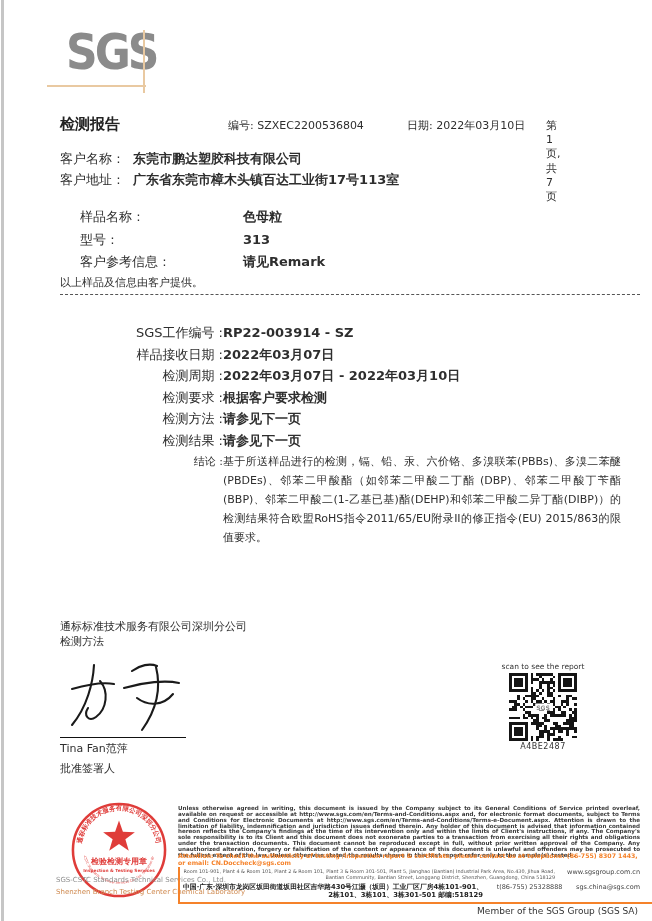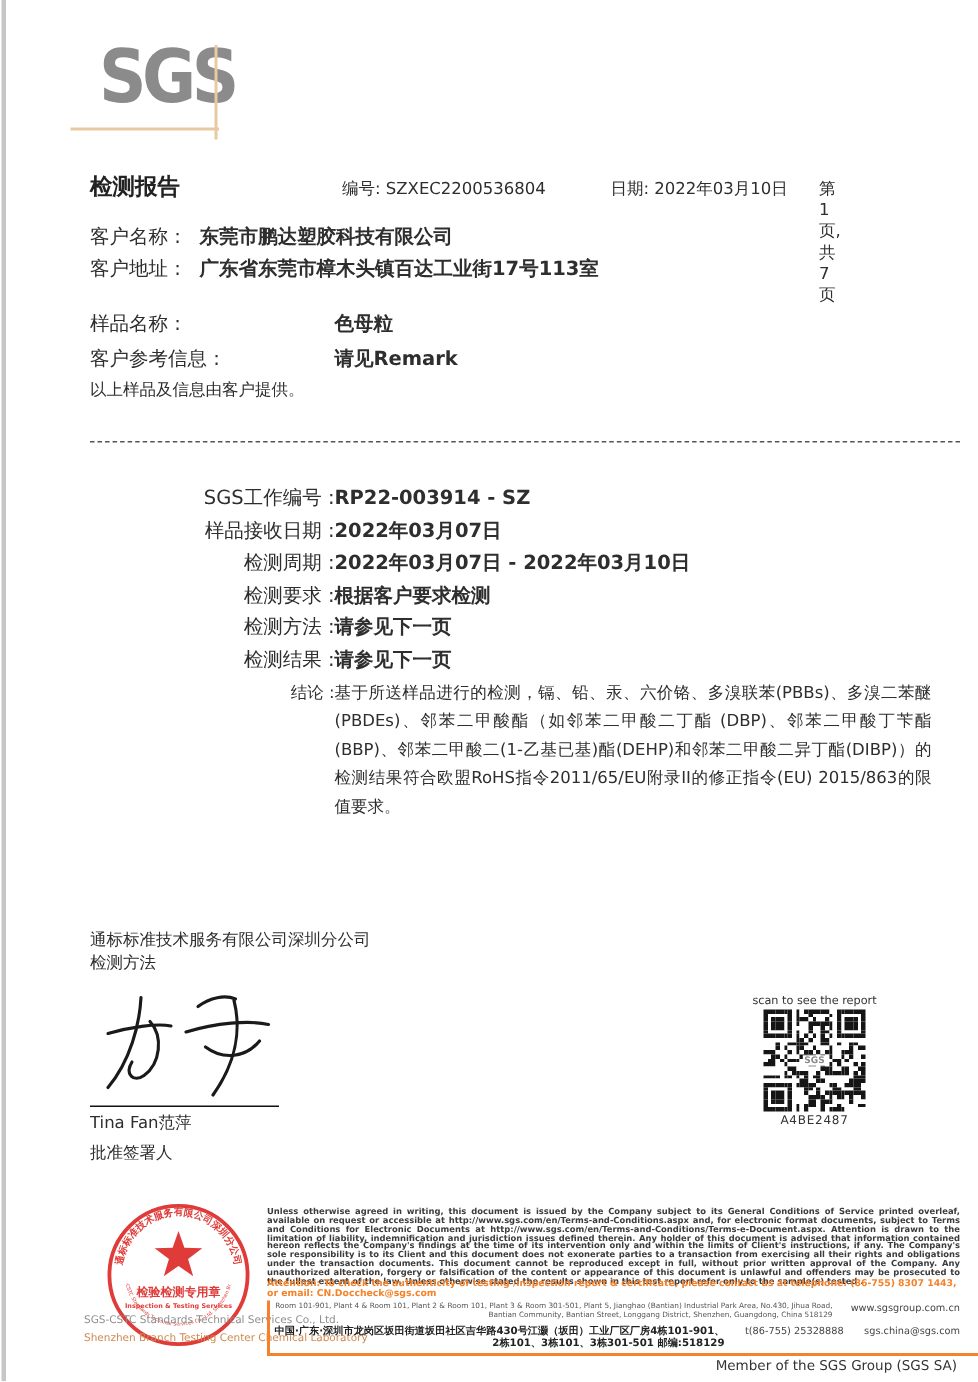--- a/index.html
+++ b/index.html
@@ -32,21 +32,21 @@
   .hdr .dt{position:absolute;left:407px;top:0;}
   .hdr .pg{position:absolute;left:546px;top:0;}
 
   .row{display:flex;font-size:13px;line-height:21px;}
   .row .lbl{flex:0 0 auto;}
   .row .val{flex:1 1 auto;font-weight:bold;}
 
   .sec-customer{position:absolute;left:60px;top:148px;width:560px;}
   .sec-customer .lbl{width:73px;}
   .sec-sample{position:absolute;left:60px;top:206px;width:560px;}
-  .sec-sample .row{line-height:22.5px;}
+  .sec-sample .row{line-height:22.5px;margin-left:20px;}
   .sec-sample .lbl{width:163px;}
   .sample-note{font-size:11px;margin-top:1px;}
   .dashes{position:absolute;left:60px;top:294px;width:580px;border-top:1.5px dashed #555;}
 
   .sec-job{position:absolute;left:60px;top:322px;width:560px;}
   .sec-job .row{line-height:21.5px;}
   .sec-job .lbl{width:163px;text-align:right;}
   .conclusion{display:flex;font-size:11px;margin-top:1px;}
   .conclusion .lbl{flex:0 0 163px;line-height:19px;}
   .conclusion .txt{flex:0 0 398px;line-height:19px;text-align:justify;}
@@ -124,20 +124,24 @@
       <span class="val">广东省东莞市樟木头镇百达工业街17号113室</span>
     </div>
   </div>
 
   <div class="sec-sample">
     <div class="row">
       <span class="lbl">样品名称 :</span>
       <span class="val">色母粒</span>
     </div>
     <div class="row">
+      <span class="lbl">型号 :</span>
+      <span class="val">313</span>
+    </div>
+    <div class="row">
       <span class="lbl">客户参考信息 :</span>
       <span class="val">请见Remark</span>
     </div>
     <div class="sample-note">以上样品及信息由客户提供。</div>
   </div>
 
   <div class="dashes"></div>
 
   <div class="sec-job">
     <div class="row">

